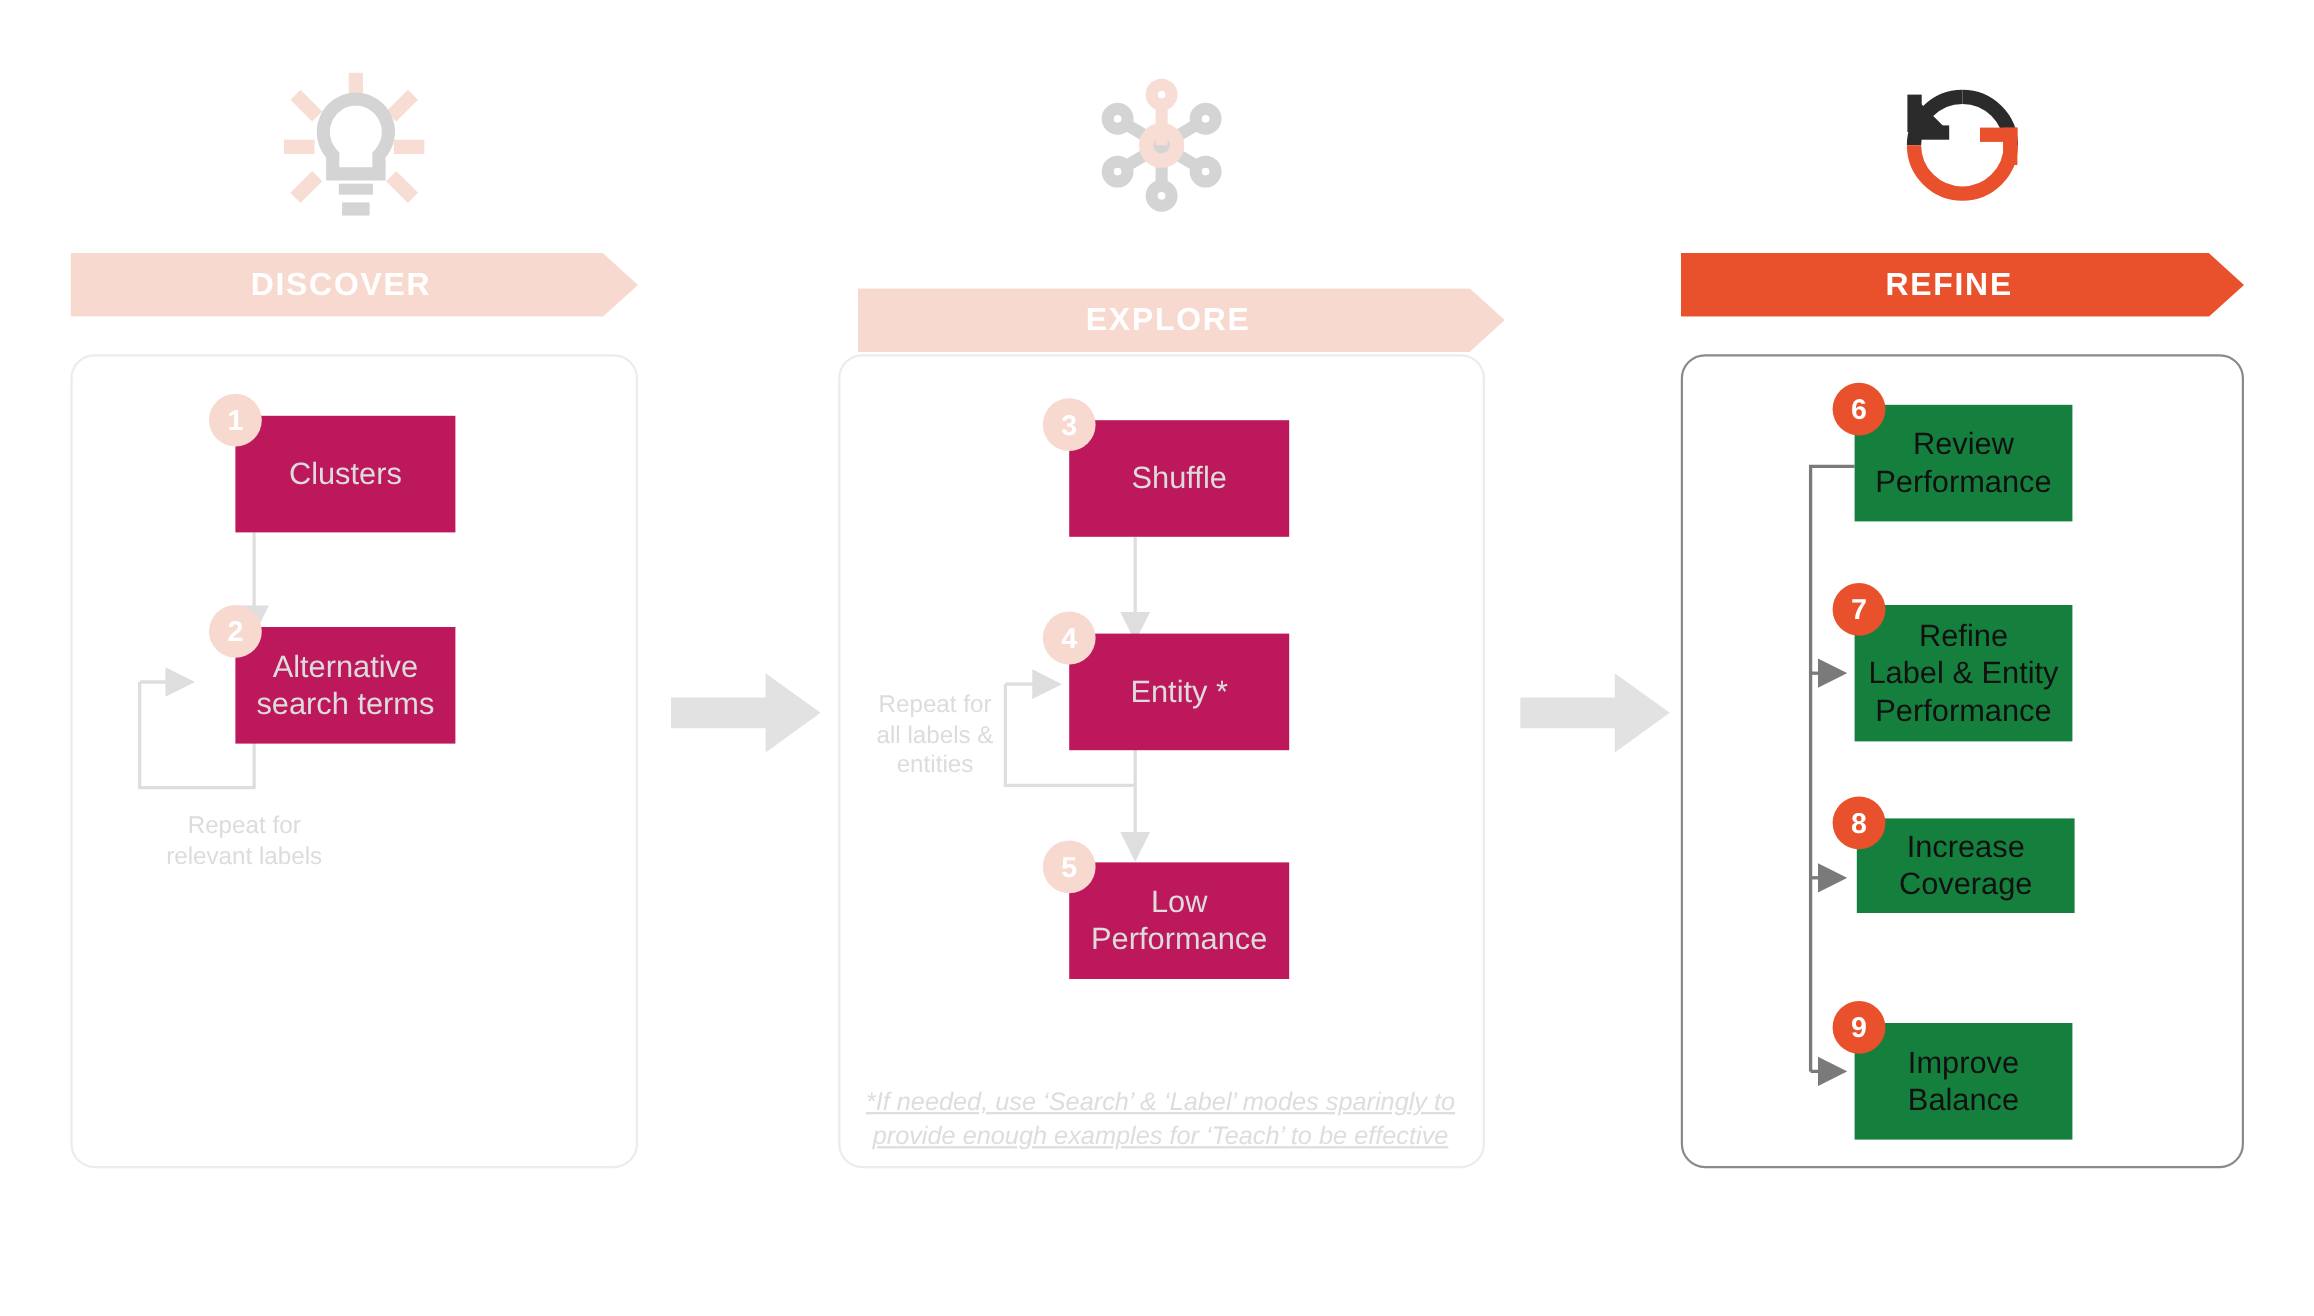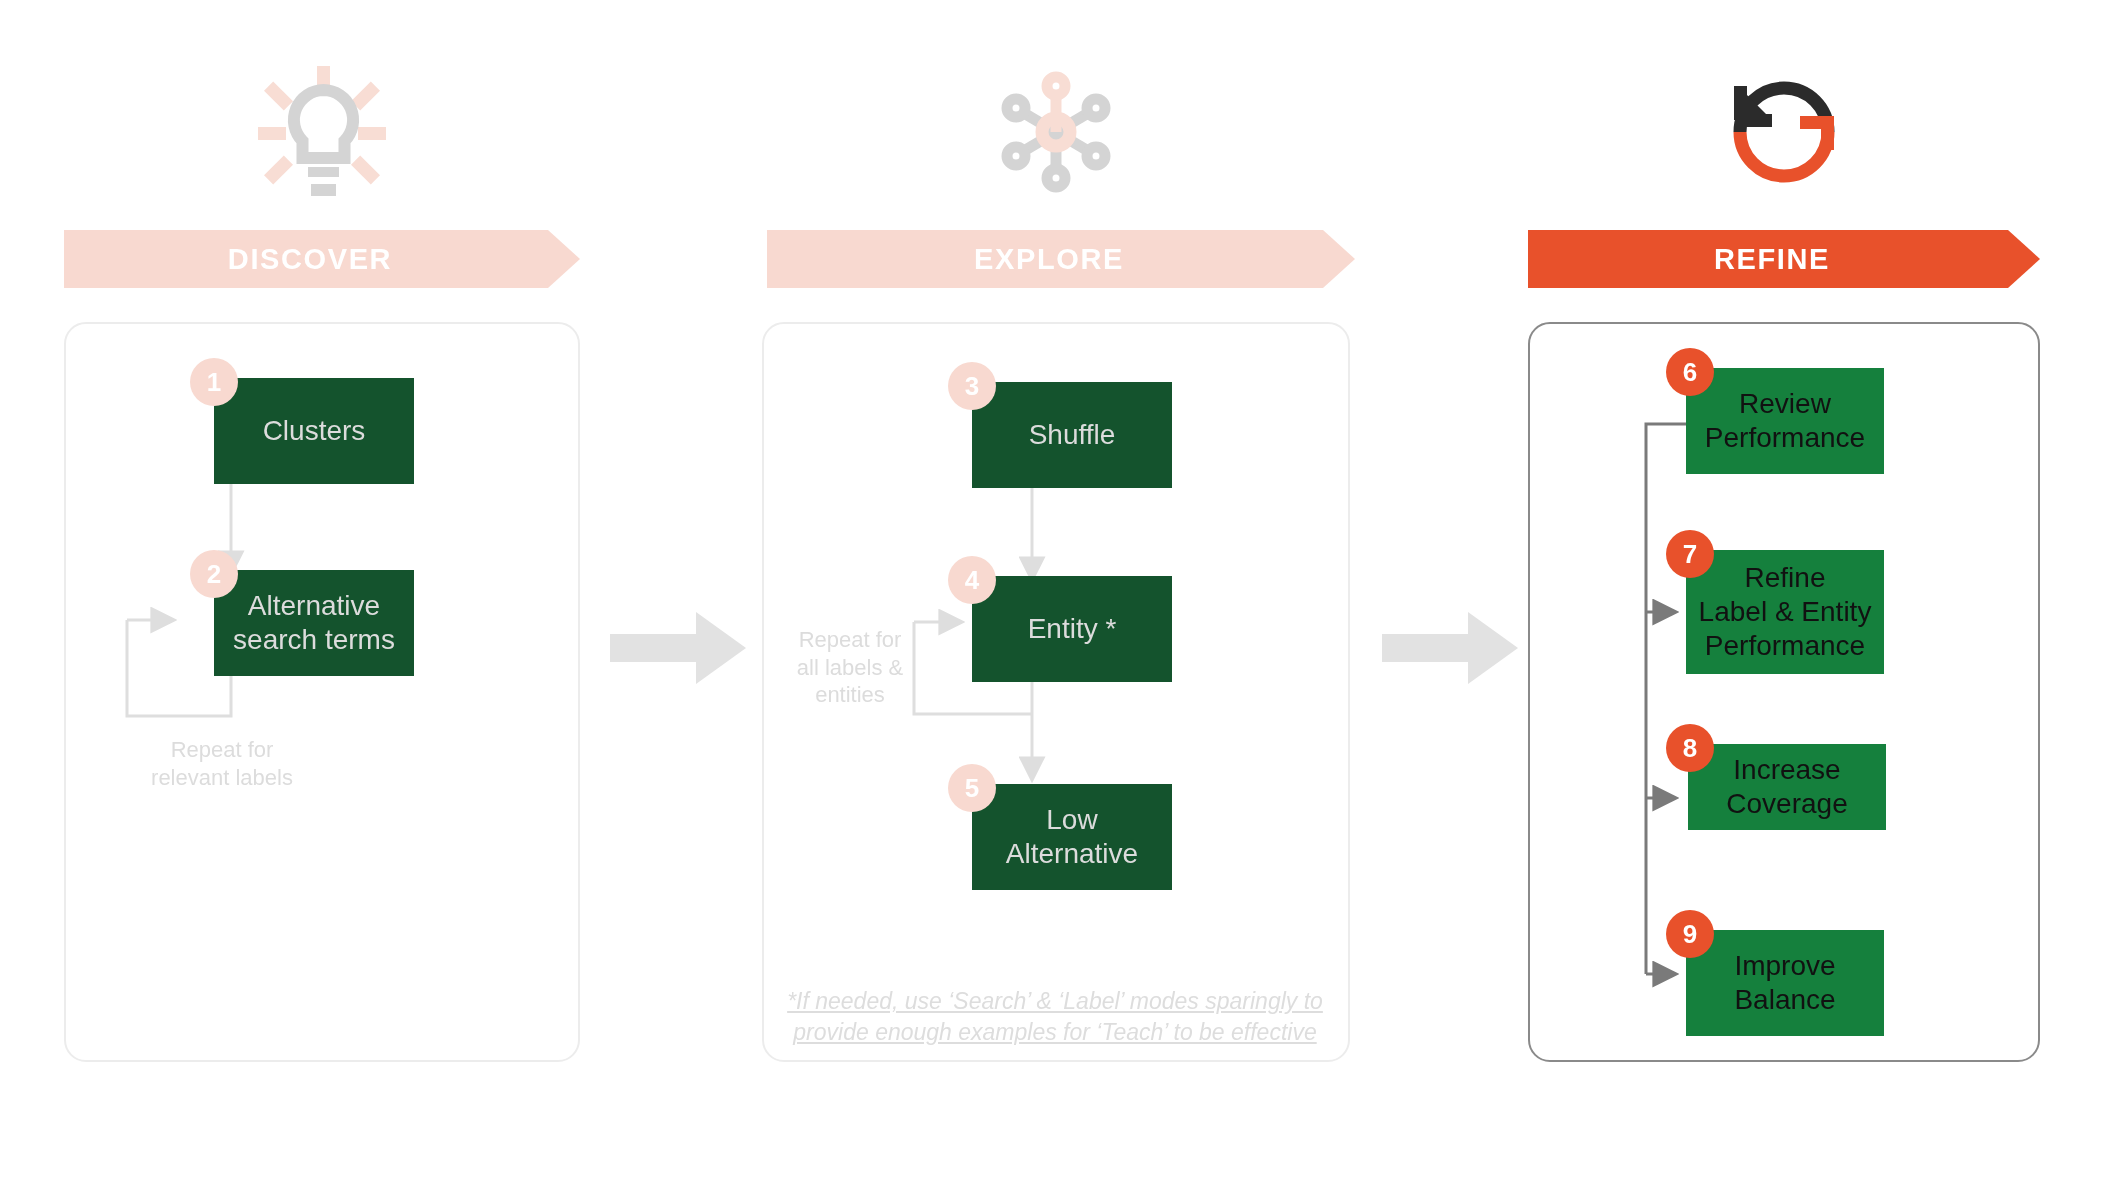--- a/index.html
+++ b/index.html
@@ -73,21 +73,21 @@
     position: absolute;
     display: flex;
     align-items: center;
     justify-content: center;
     text-align: center;
     line-height: 1.22;
     box-sizing: border-box;
     padding: 4px 8px;
   }
   .node.pale {
-    background: #14532d;
+    background: #be185d;
     color: #dcdcdc;
     font-size: 28px;
   }
   .node.strong {
     background: #15803d;
     color: #111111;
     font-size: 28px;
   }
 
   
@@ -234,21 +234,21 @@
           <circle cx="104" cy="40" r="9"></circle>
           <circle cx="24" cy="88" r="9"></circle>
           <circle cx="104" cy="88" r="9"></circle>
           <circle cx="64" cy="110" r="9"></circle>
         </g>
         <circle cx="64" cy="18" r="9" fill="none" stroke="#f8ddd4" stroke-width="11"></circle>
         <circle cx="64" cy="64" r="14" fill="none" stroke="#f8ddd4" stroke-width="13"></circle>
       </svg>
     </div>
 
-    <div class="banner pale" style="left:5px; width:588px;">
+    <div class="banner pale" style="left:18px; width:588px;margin-top:32px;">
       <span class="banner-label">EXPLORE</span>
     </div>
 
     <div class="card pale" style="left:0; width:584px; height:736px;"></div>
 
     <svg class="wires" width="588" height="1060">
       <defs>
         <marker id="ah-pale2" markerWidth="9" markerHeight="9" refX="7.2" refY="4.5" orient="auto">
           <path d="M0,0 L9,4.5 L0,9 z" fill="#dedede"></path>
         </marker>
@@ -271,21 +271,21 @@
 
     <div class="node pale" style="left:210px; top:576px; width:200px; height:106px;">
       <span>Entity *</span>
     </div>
     <div class="badge pale" style="left:186px; top:556px;">
       <span>4</span>
     </div>
 
     <div class="node pale" style="left:210px; top:784px; width:200px; height:106px;">
       <span style="white-space:pre-line;">Low
-Alternative</span>
+Performance</span>
     </div>
     <div class="badge pale" style="left:186px; top:764px;">
       <span>5</span>
     </div>
 
     <div class="caption" style="left:20px; top:626px; width:136px; white-space:pre-line;">Repeat for
 all labels &amp;
 entities</div>
 
     <div class="footnote" style="left:18px; top:986px; width:550px;text-decoration:underline;">*If needed, use ‘Search’ &amp; ‘Label’ modes sparingly to provide enough examples for ‘Teach’ to be effective</div>

